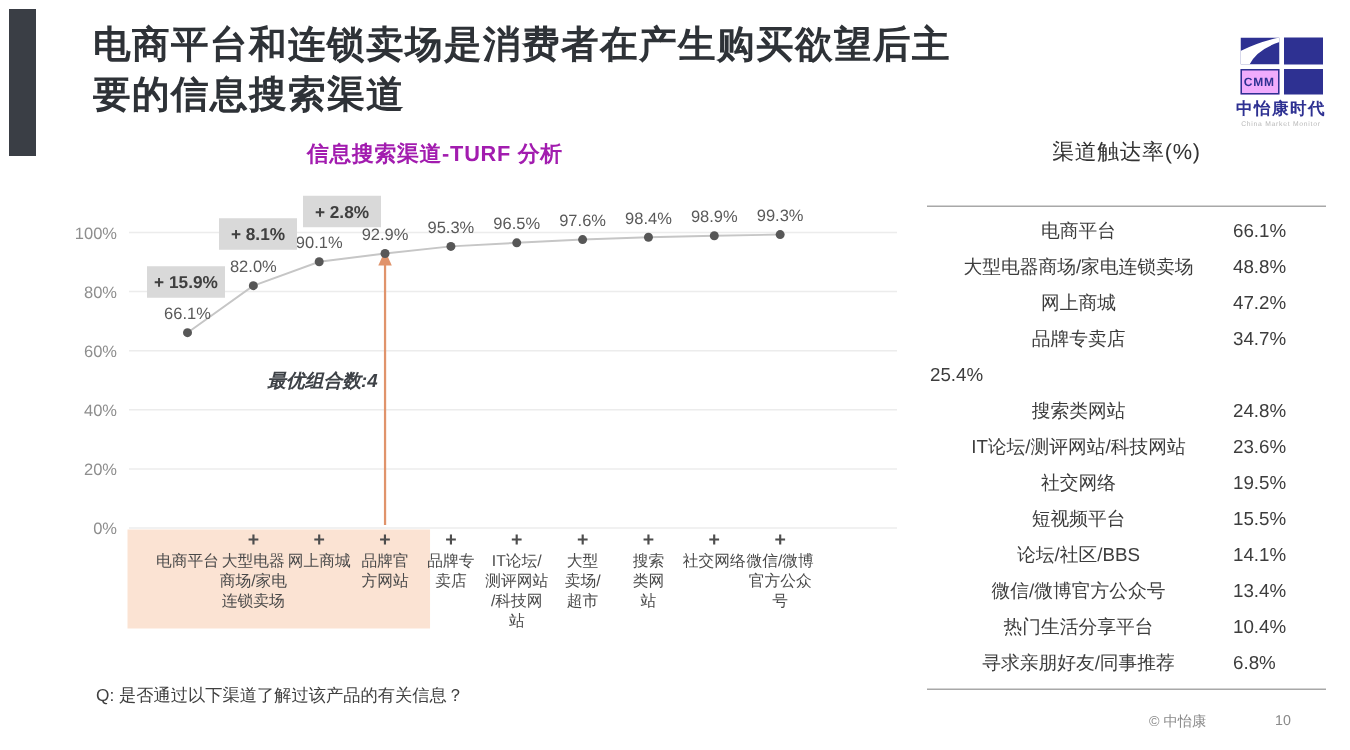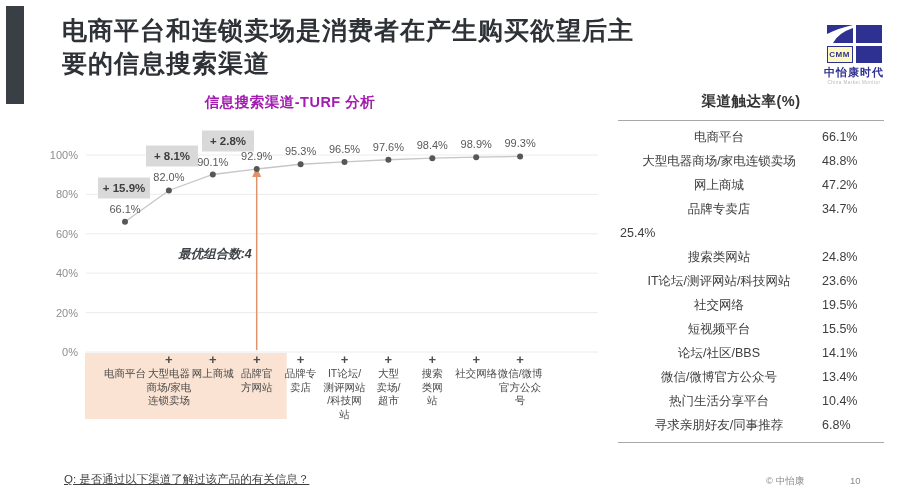--- a/index.html
+++ b/index.html
@@ -6,38 +6,38 @@
   body{width:900px;height:500px;overflow:hidden;font-family:"Liberation Sans",sans-serif;-webkit-font-smoothing:antialiased;}
   .slide{position:relative;width:900px;height:380px;background:#ffffff;}
 
   .accent-bar{position:absolute;left:6px;top:6px;width:18px;height:98px;background:#3a3e45;}
   .main-title{position:absolute;left:62px;top:14px;width:680px;font-size:25px;font-weight:bold;color:#2e3237;line-height:1.3;letter-spacing:1px;}
 
   
   .logo{position:absolute;left:824px;top:25px;width:60px;text-align:center;}
   .logo-grid{display:grid;grid-template-columns:26px 26px;grid-template-rows:18px 17px;gap:3px;width:55px;margin:0 auto;}
   .sq{background:#2e3192;}
-  .cmm-box{background:#fef9c3;border:1px solid #2e3192;color:#2e3192;font-size:8px;font-weight:bold;display:flex;align-items:center;justify-content:center;letter-spacing:.5px;}
+  .cmm-box{background:#f0abfc;border:1px solid #2e3192;color:#2e3192;font-size:8px;font-weight:bold;display:flex;align-items:center;justify-content:center;letter-spacing:.5px;}
   .logo-name{margin-top:2px;font-size:11px;font-weight:bold;color:#2e3192;letter-spacing:1px;white-space:nowrap;}
   .logo-sub{font-size:4.5px;color:#b8b8b8;letter-spacing:.5px;white-space:nowrap;}
 
   .chart-title{position:absolute;left:90px;top:93px;width:400px;text-align:center;font-size:14.5px;font-weight:bold;color:#a21caf;letter-spacing:.5px;}
 
   #chart-svg{position:absolute;left:0;top:0;}
 
   
   .panel{position:absolute;left:618px;top:92px;width:266px;}
-  .panel-title{text-align:center;font-size:14.5px;font-weight:bold;color:#333;letter-spacing:.5px;margin-bottom:9px;}
+  .panel-title{text-align:center;font-size:14.5px;font-weight:normal;color:#333;letter-spacing:.5px;margin-bottom:26px;}
   .panel-divider{border:none;border-top:1px solid #a8a8a8;margin:0;}
   .panel-rows{padding:4px 0 5px 0;}
   .panel-row{display:flex;align-items:center;height:24px;font-size:12.5px;color:#3d3d3d;}
   .panel-row .lbl{flex:1;text-align:center;white-space:nowrap;}
   .panel-row .val{width:62px;text-align:left;padding-left:2px;}
 
-  .question-note{position:absolute;left:64px;top:472px;font-size:11.5px;color:#3f3f3f;text-decoration:underline;}
+  .question-note{position:absolute;left:64px;top:456px;font-size:11.5px;color:#3f3f3f;}
   .footer-copy{position:absolute;left:766px;top:475px;font-size:9.5px;color:#8a8a8a;text-align:right;}
   .footer-page{position:absolute;left:850px;top:475px;font-size:9.5px;color:#8a8a8a;}
 </style>
 </head>
 <body>
 
 <div class="slide">
 
   <div class="accent-bar"></div>
 

